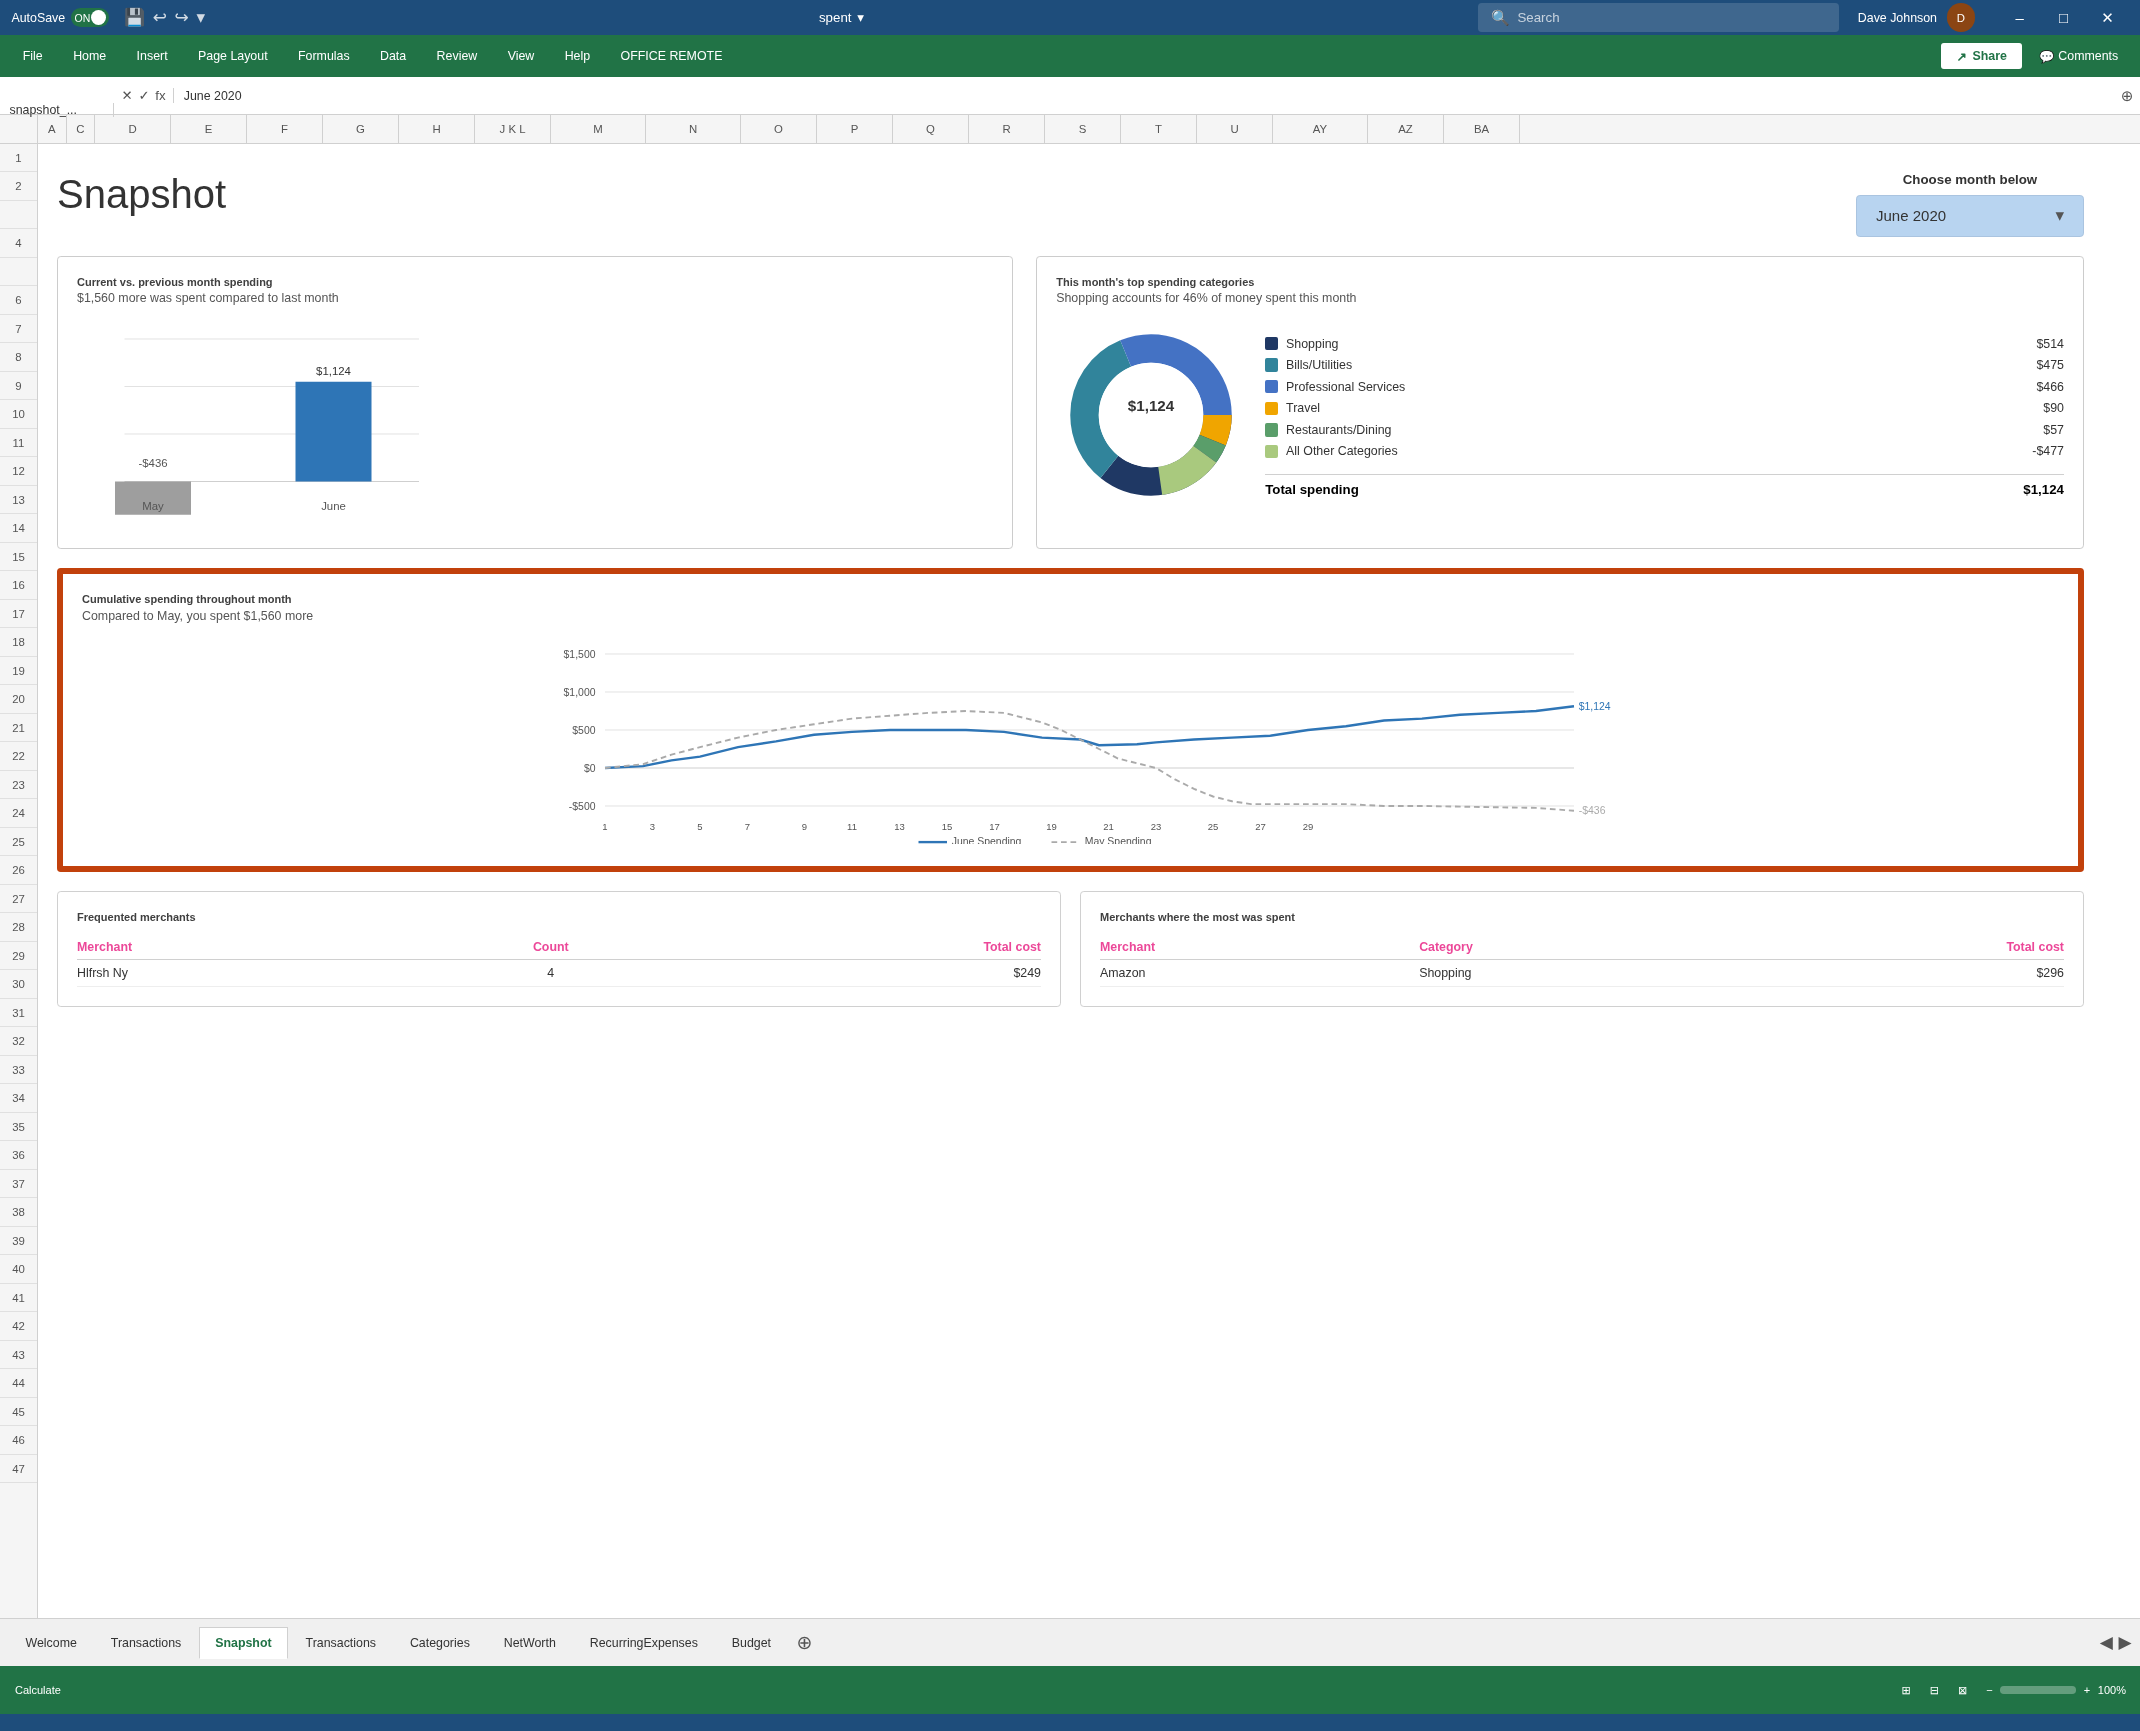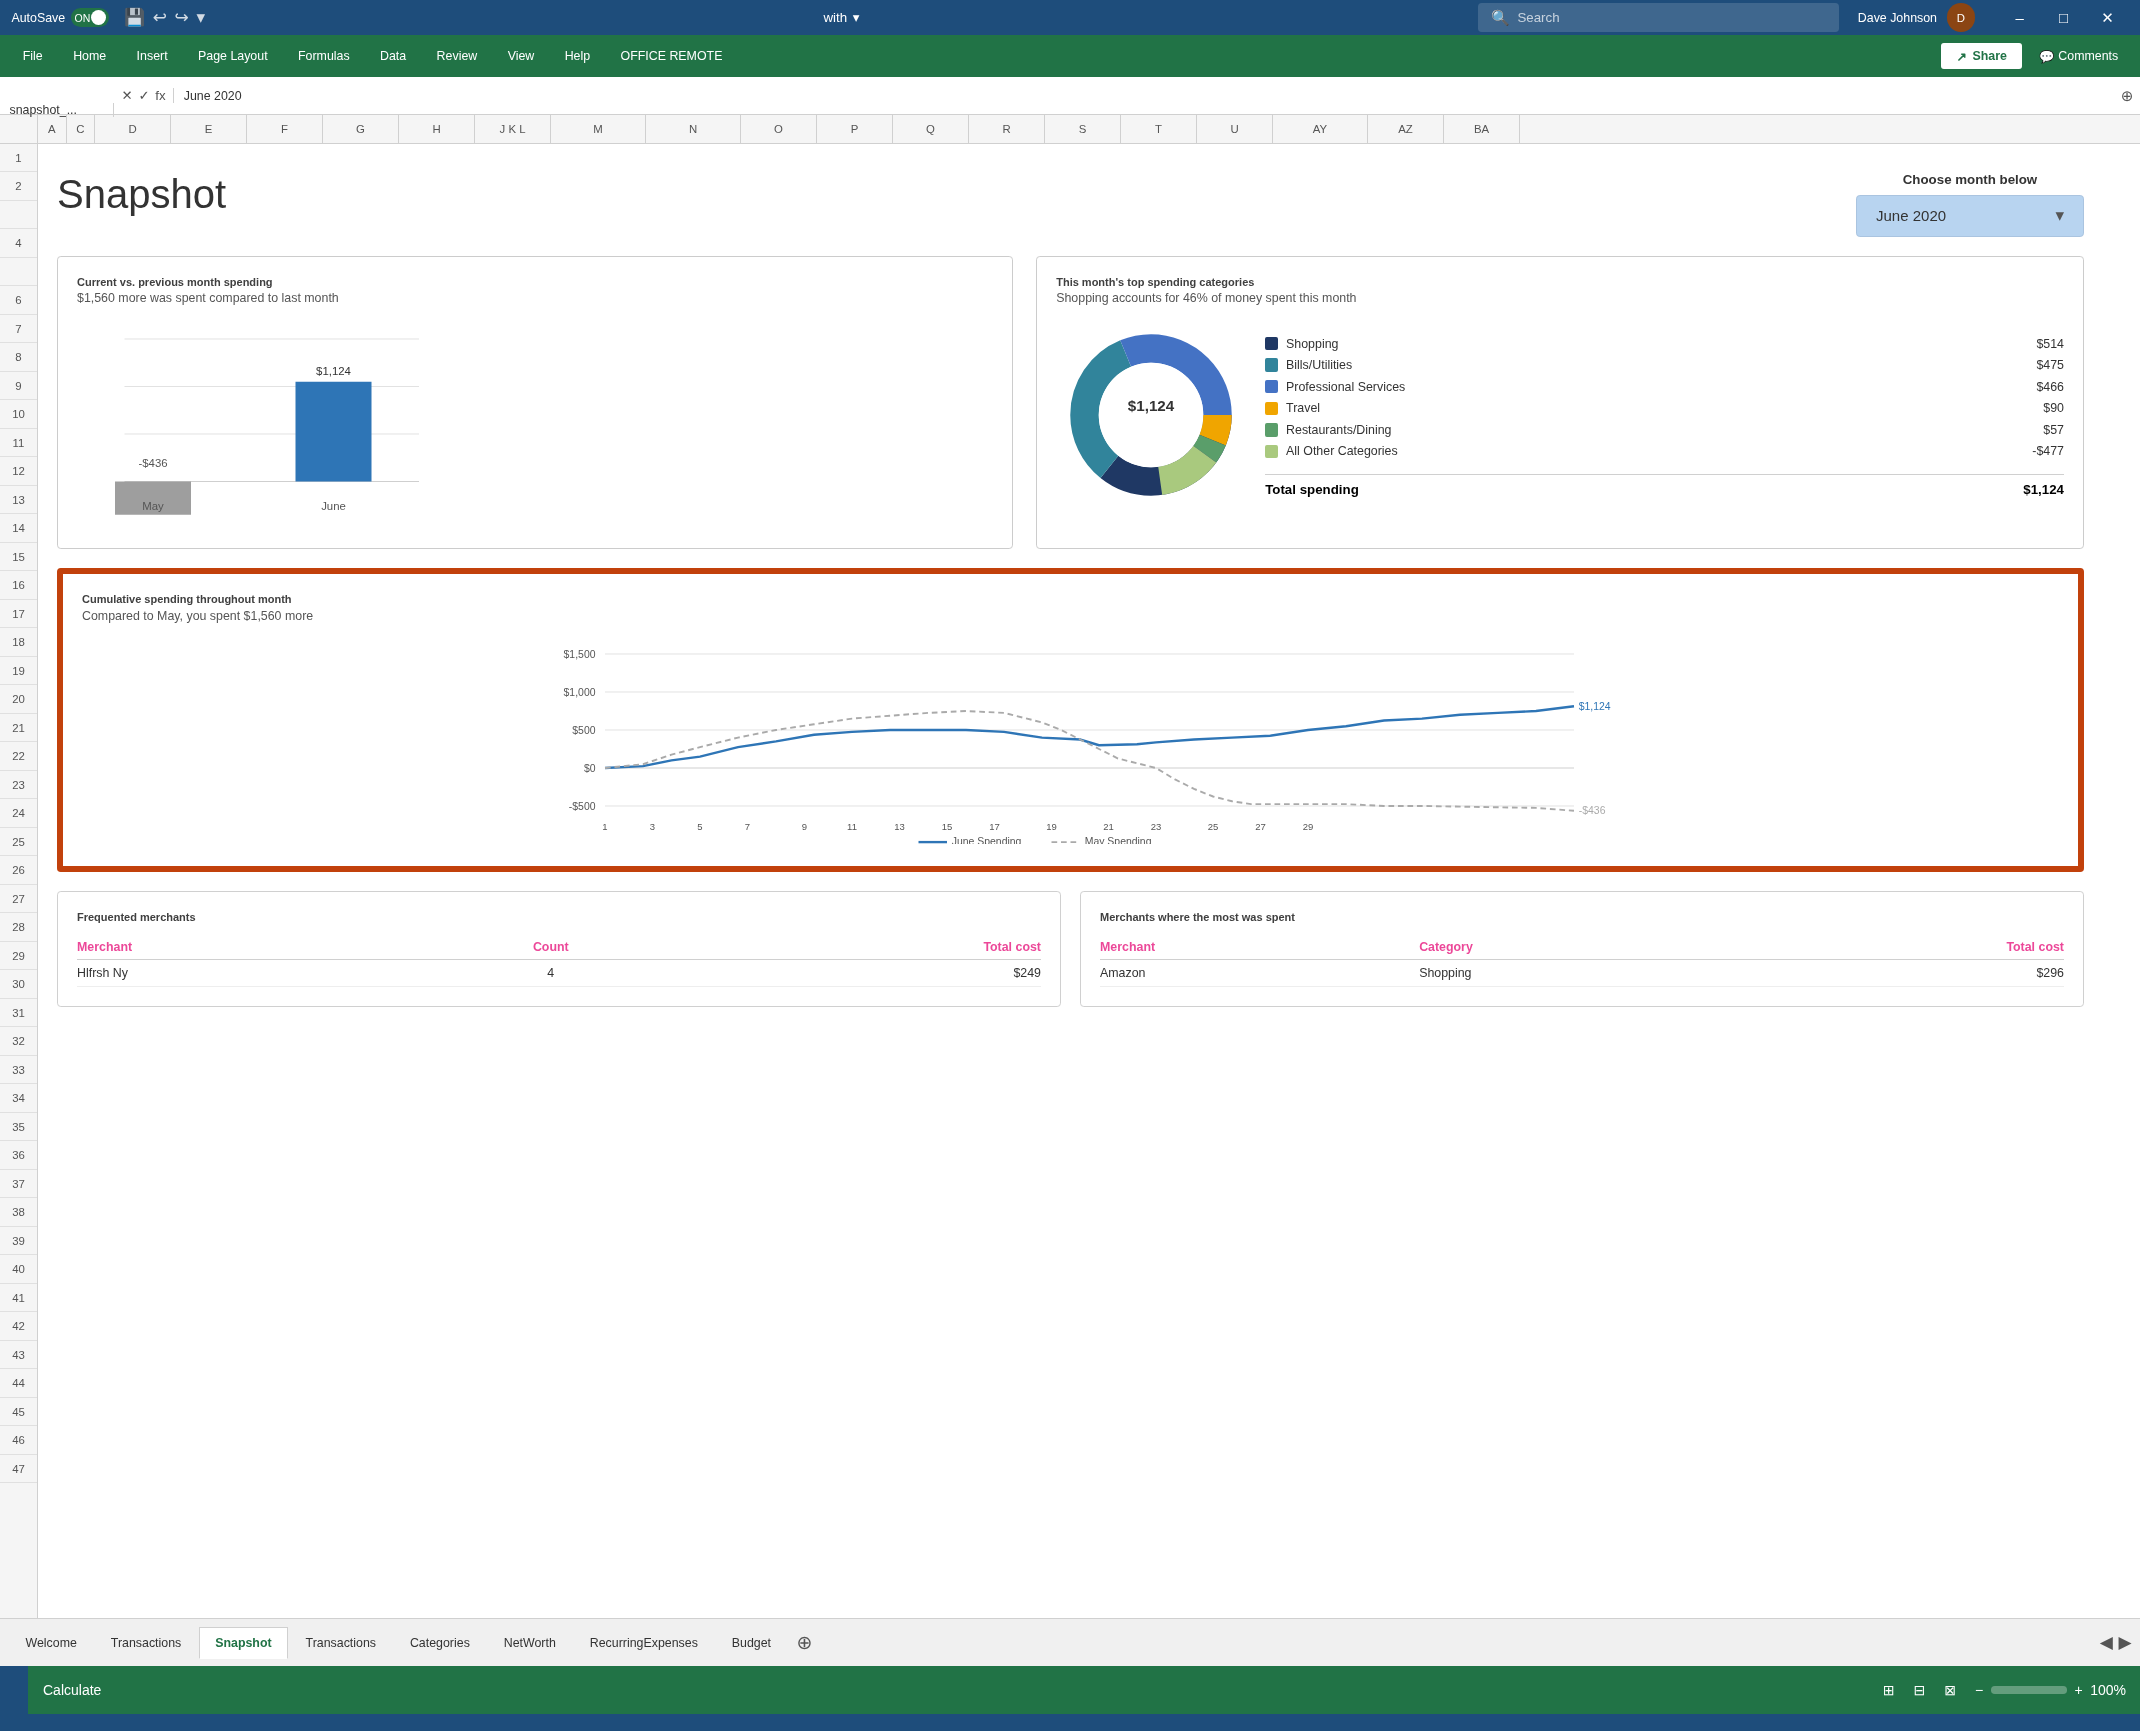--- a/index.html
+++ b/index.html
@@ -119,23 +119,22 @@
     .add-sheet { color: #555; font-size: 19px; cursor: pointer; padding: 3.8px 7.6px; }
 
     
     .status-bar {
       background: #217346;
       height: 48px;
       display: flex;
       align-items: center;
       padding: 0 15px;
       color: white;
-      font-size: 14px;
+      font-size: 11px;
       justify-content: space-between;
-      margin-left: 28px;
     }
     .status-right { display: flex; align-items: center; gap: 19px; }
     .zoom-controls { display: flex; align-items: center; gap: 7.6px; }
 
     .main-area {
       display: flex;
       height: calc(1732px - 53px - 42px - 38px - 28.5px - 48px - 48px);
     }
     .row-num-col {
       background: #f5f5f5;
@@ -171,21 +170,21 @@
       <div class="autosave-toggle-knob"></div>
     </div>
   </div>
   <div class="title-icons">
     <span>💾</span>
     <span>↩</span>
     <span>↪</span>
     <span>▾</span>
   </div>
   <div class="doc-title">
-    <span>with</span>
+    <span>spent</span>
     <span>▾</span>
   </div>
   <div class="search-bar">
     <span>🔍</span>
     <input type="text" placeholder="Search" style="">
   </div>
   <div class="user-area">
     <span>Dave Johnson</span>
     <div class="avatar">
       <span>D</span>

